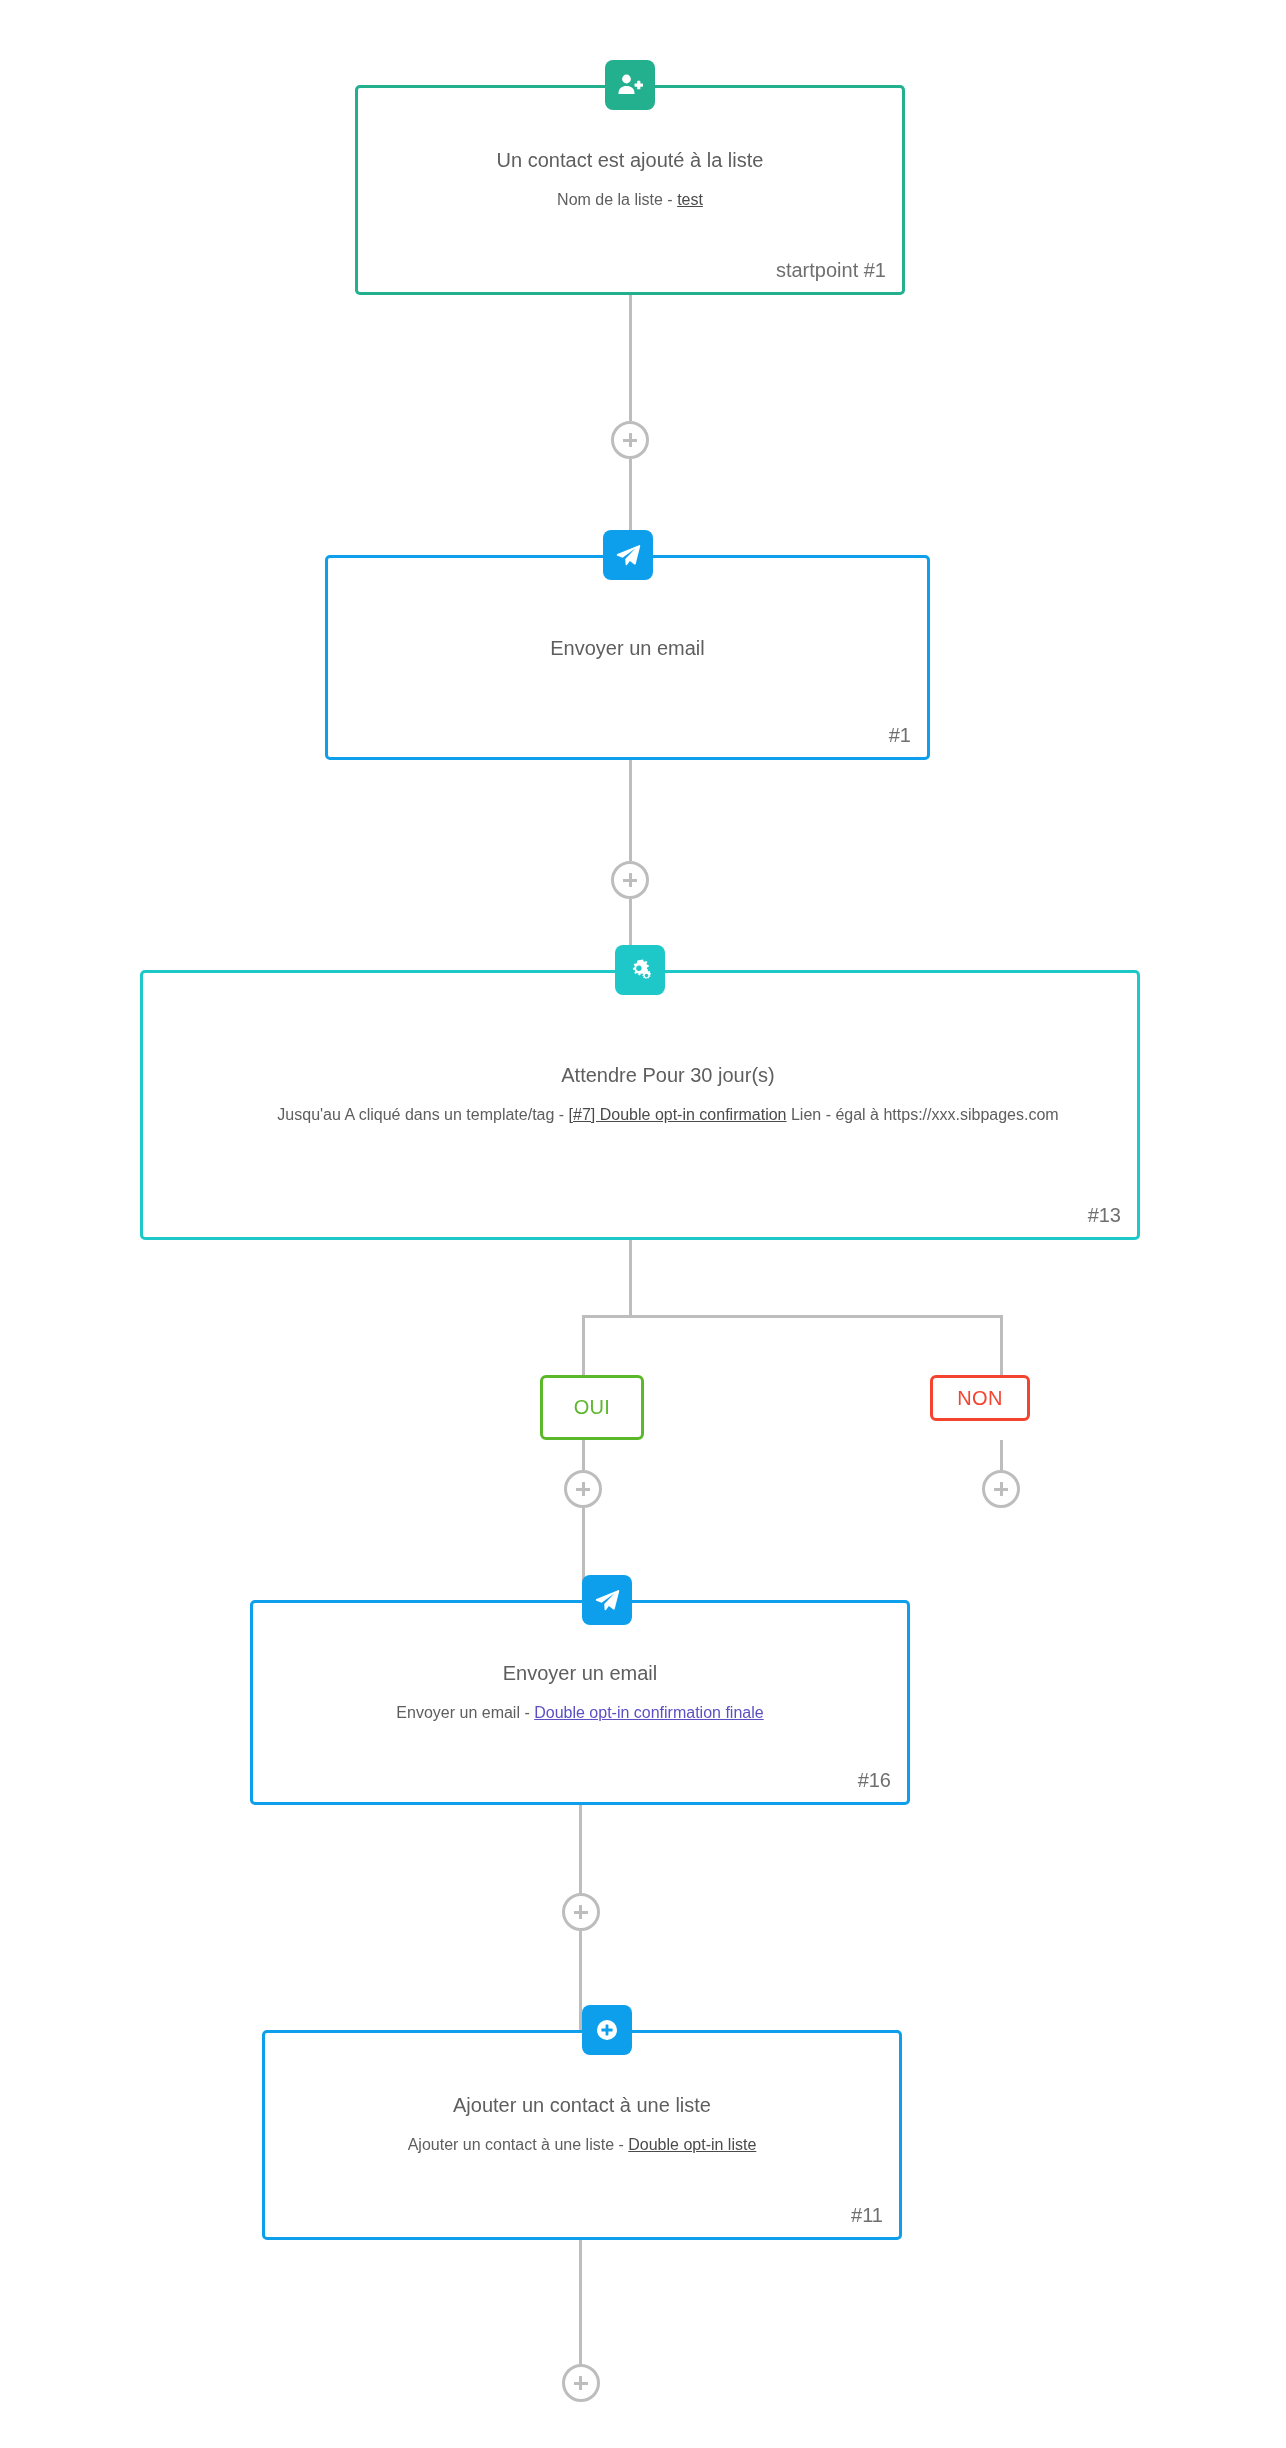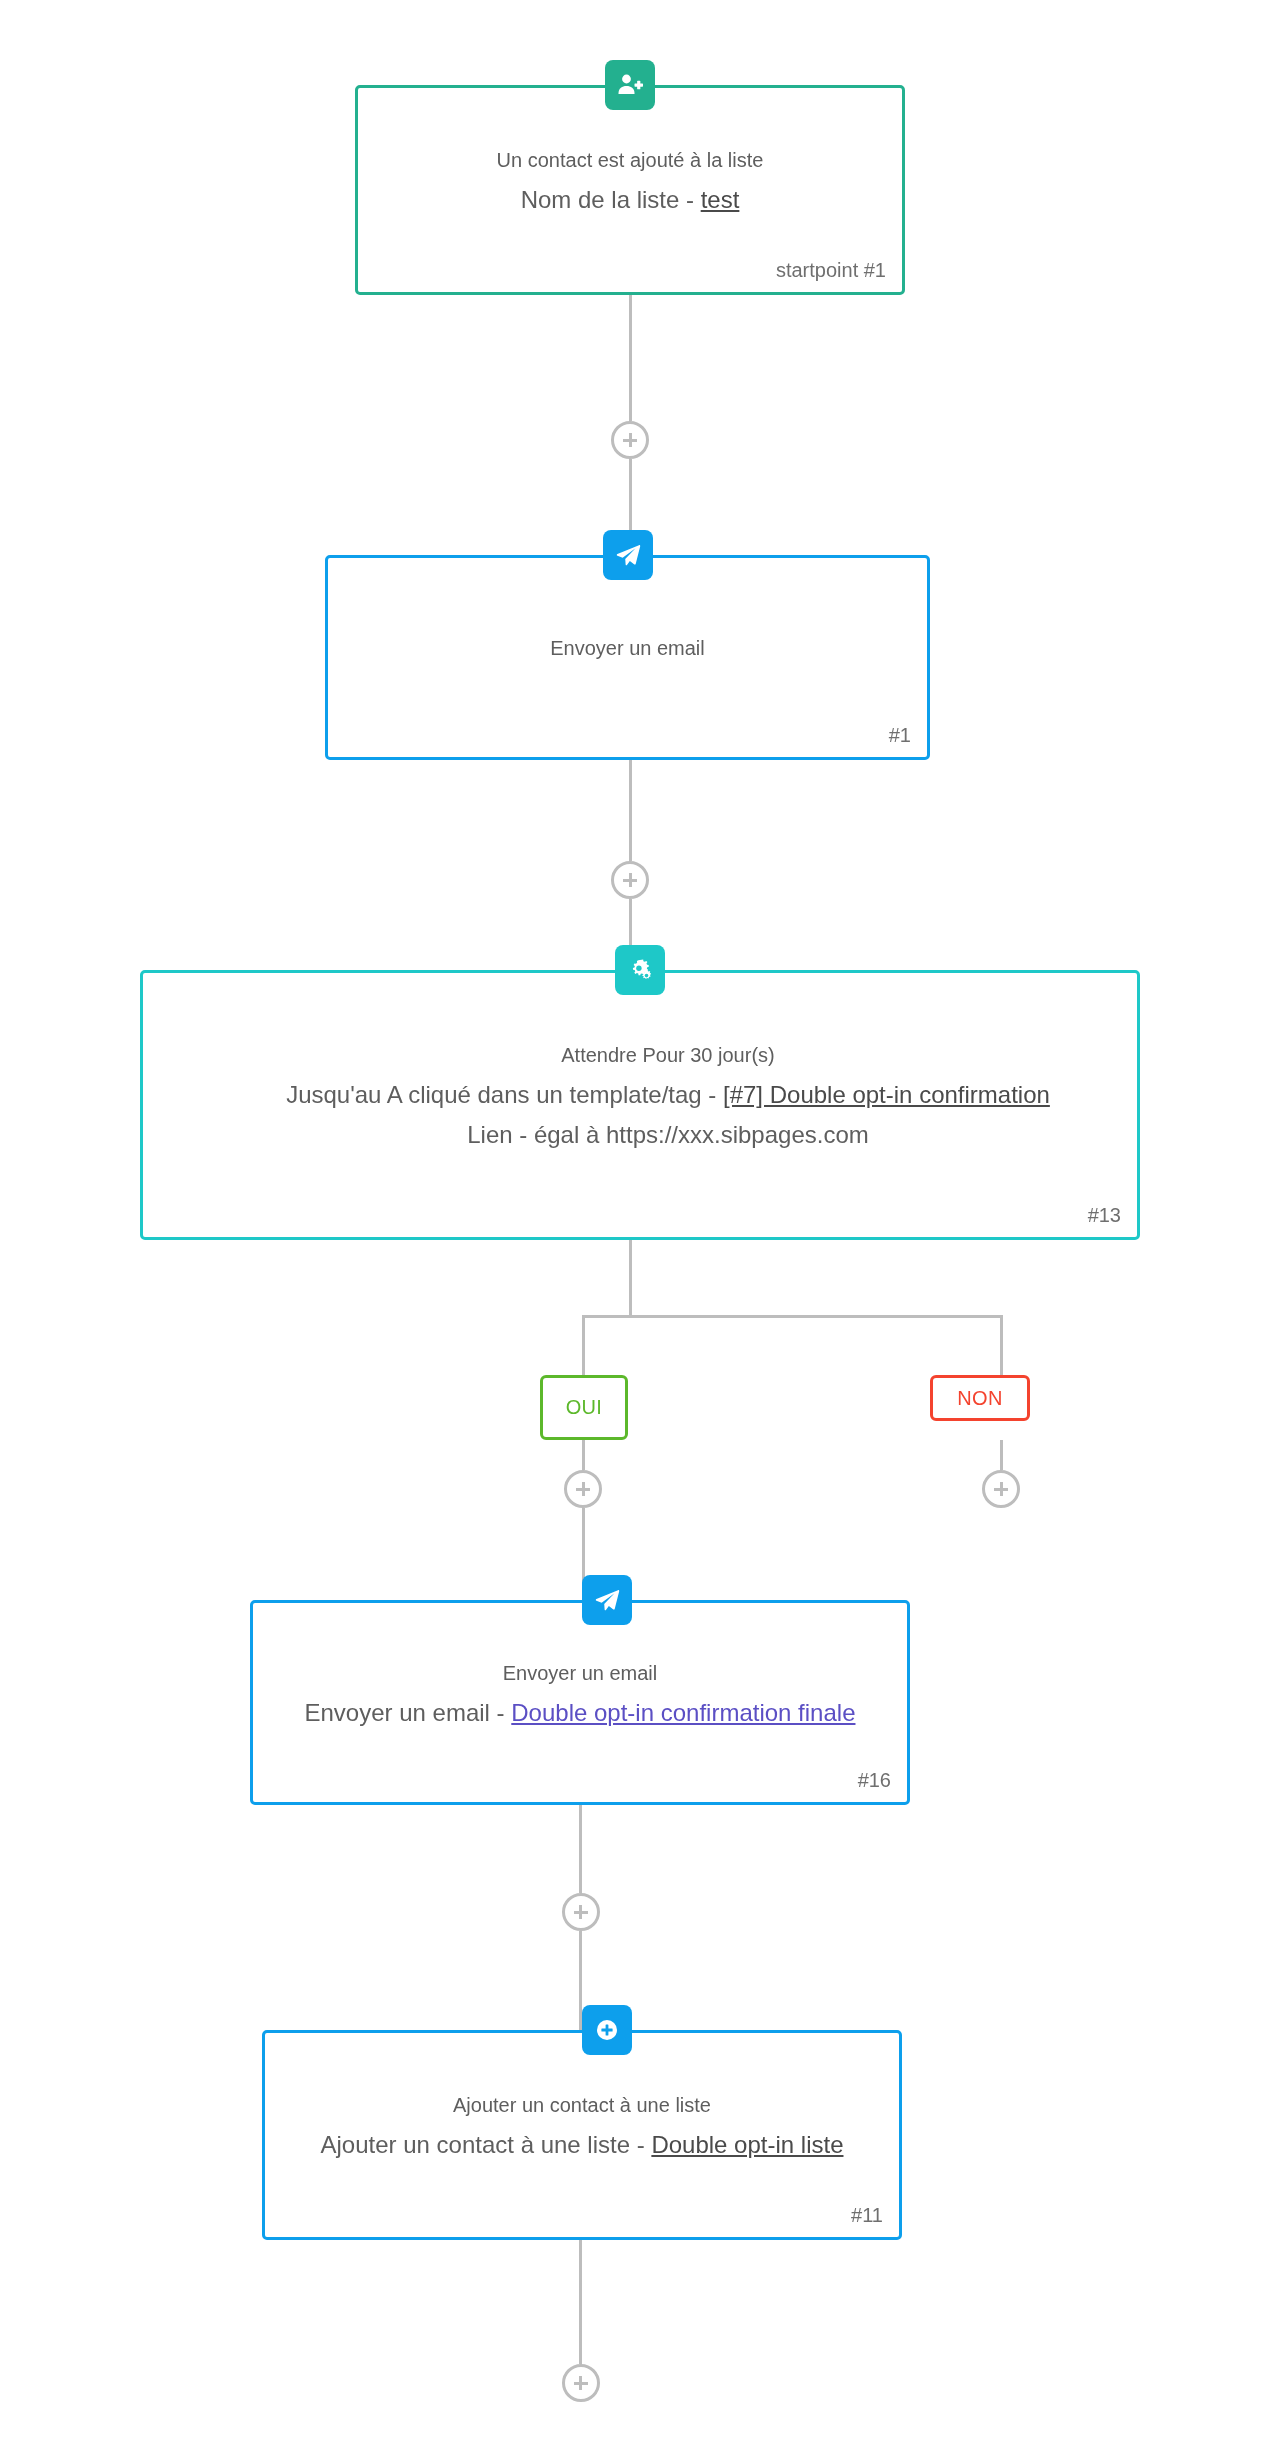--- a/index.html
+++ b/index.html
@@ -48,21 +48,21 @@
     box-sizing:border-box;
   }
   .card-title{
     font-size:20px;
     color:#5e5e5e;
     line-height:40px;
     text-align:center;
     white-space:nowrap;
   }
   .card-sub{
-    font-size:24px;
+    font-size:16px;
     color:#5e5e5e;
     line-height:40px;
     text-align:center;
   }
   .card-sub .lnk{
     text-decoration:underline;
     color:#4a4a4a;
   }
   .card-sub .lnk.visited{
     color:#5b4fc4;
@@ -176,21 +176,21 @@
         <circle cx="19.5" cy="18.6" r="1.8" fill="#1ec8c8"></circle>
       </svg>
     </div>
     <div class="card-body" style="padding:14px 64px 34px 120px;">
       <div class="card-title">Attendre Pour 30 jour(s)</div>
       <div class="card-sub"><span>Jusqu'au A cliqué dans un template/tag - </span><span class="lnk">[#7] Double opt-in confirmation</span><span> Lien - égal à https://xxx.sibpages.com</span></div>
     </div>
     <div class="card-id">#13</div>
   </div>
 
-  <div class="branch" style="left:540px;top:1375px;width:88px;height:65px;">
+  <div class="branch" style="left:540px;top:1375px;width:104px;height:65px;">
     <span>OUI</span>
   </div>
   <div class="branch no" style="left:930px;top:1375px;width:100px;height:46px;">
     <span>NON</span>
   </div>
 
   <div class="card" style="left:250px;top:1600px;width:660px;height:205px;border-color:#0d9fec;">
     <div class="node-icon" style="background:#0d9fec;left:329px;margin-left:0;">
       <svg width="26" height="26" viewBox="0 0 26 26" aria-hidden="true">
         <path d="M24 3.2 2.4 12.1c-.8.33-.78 1.47.03 1.77l5.2 1.92 12.9-9.6-10.3 10.9.43 5.6c.05.66.89.9 1.28.37l2.9-3.95 4.5 3.3c.5.37 1.22.1 1.35-.5L25.2 4.3c.15-.78-.6-1.4-1.2-1.1z" fill="#ffffff"></path>

